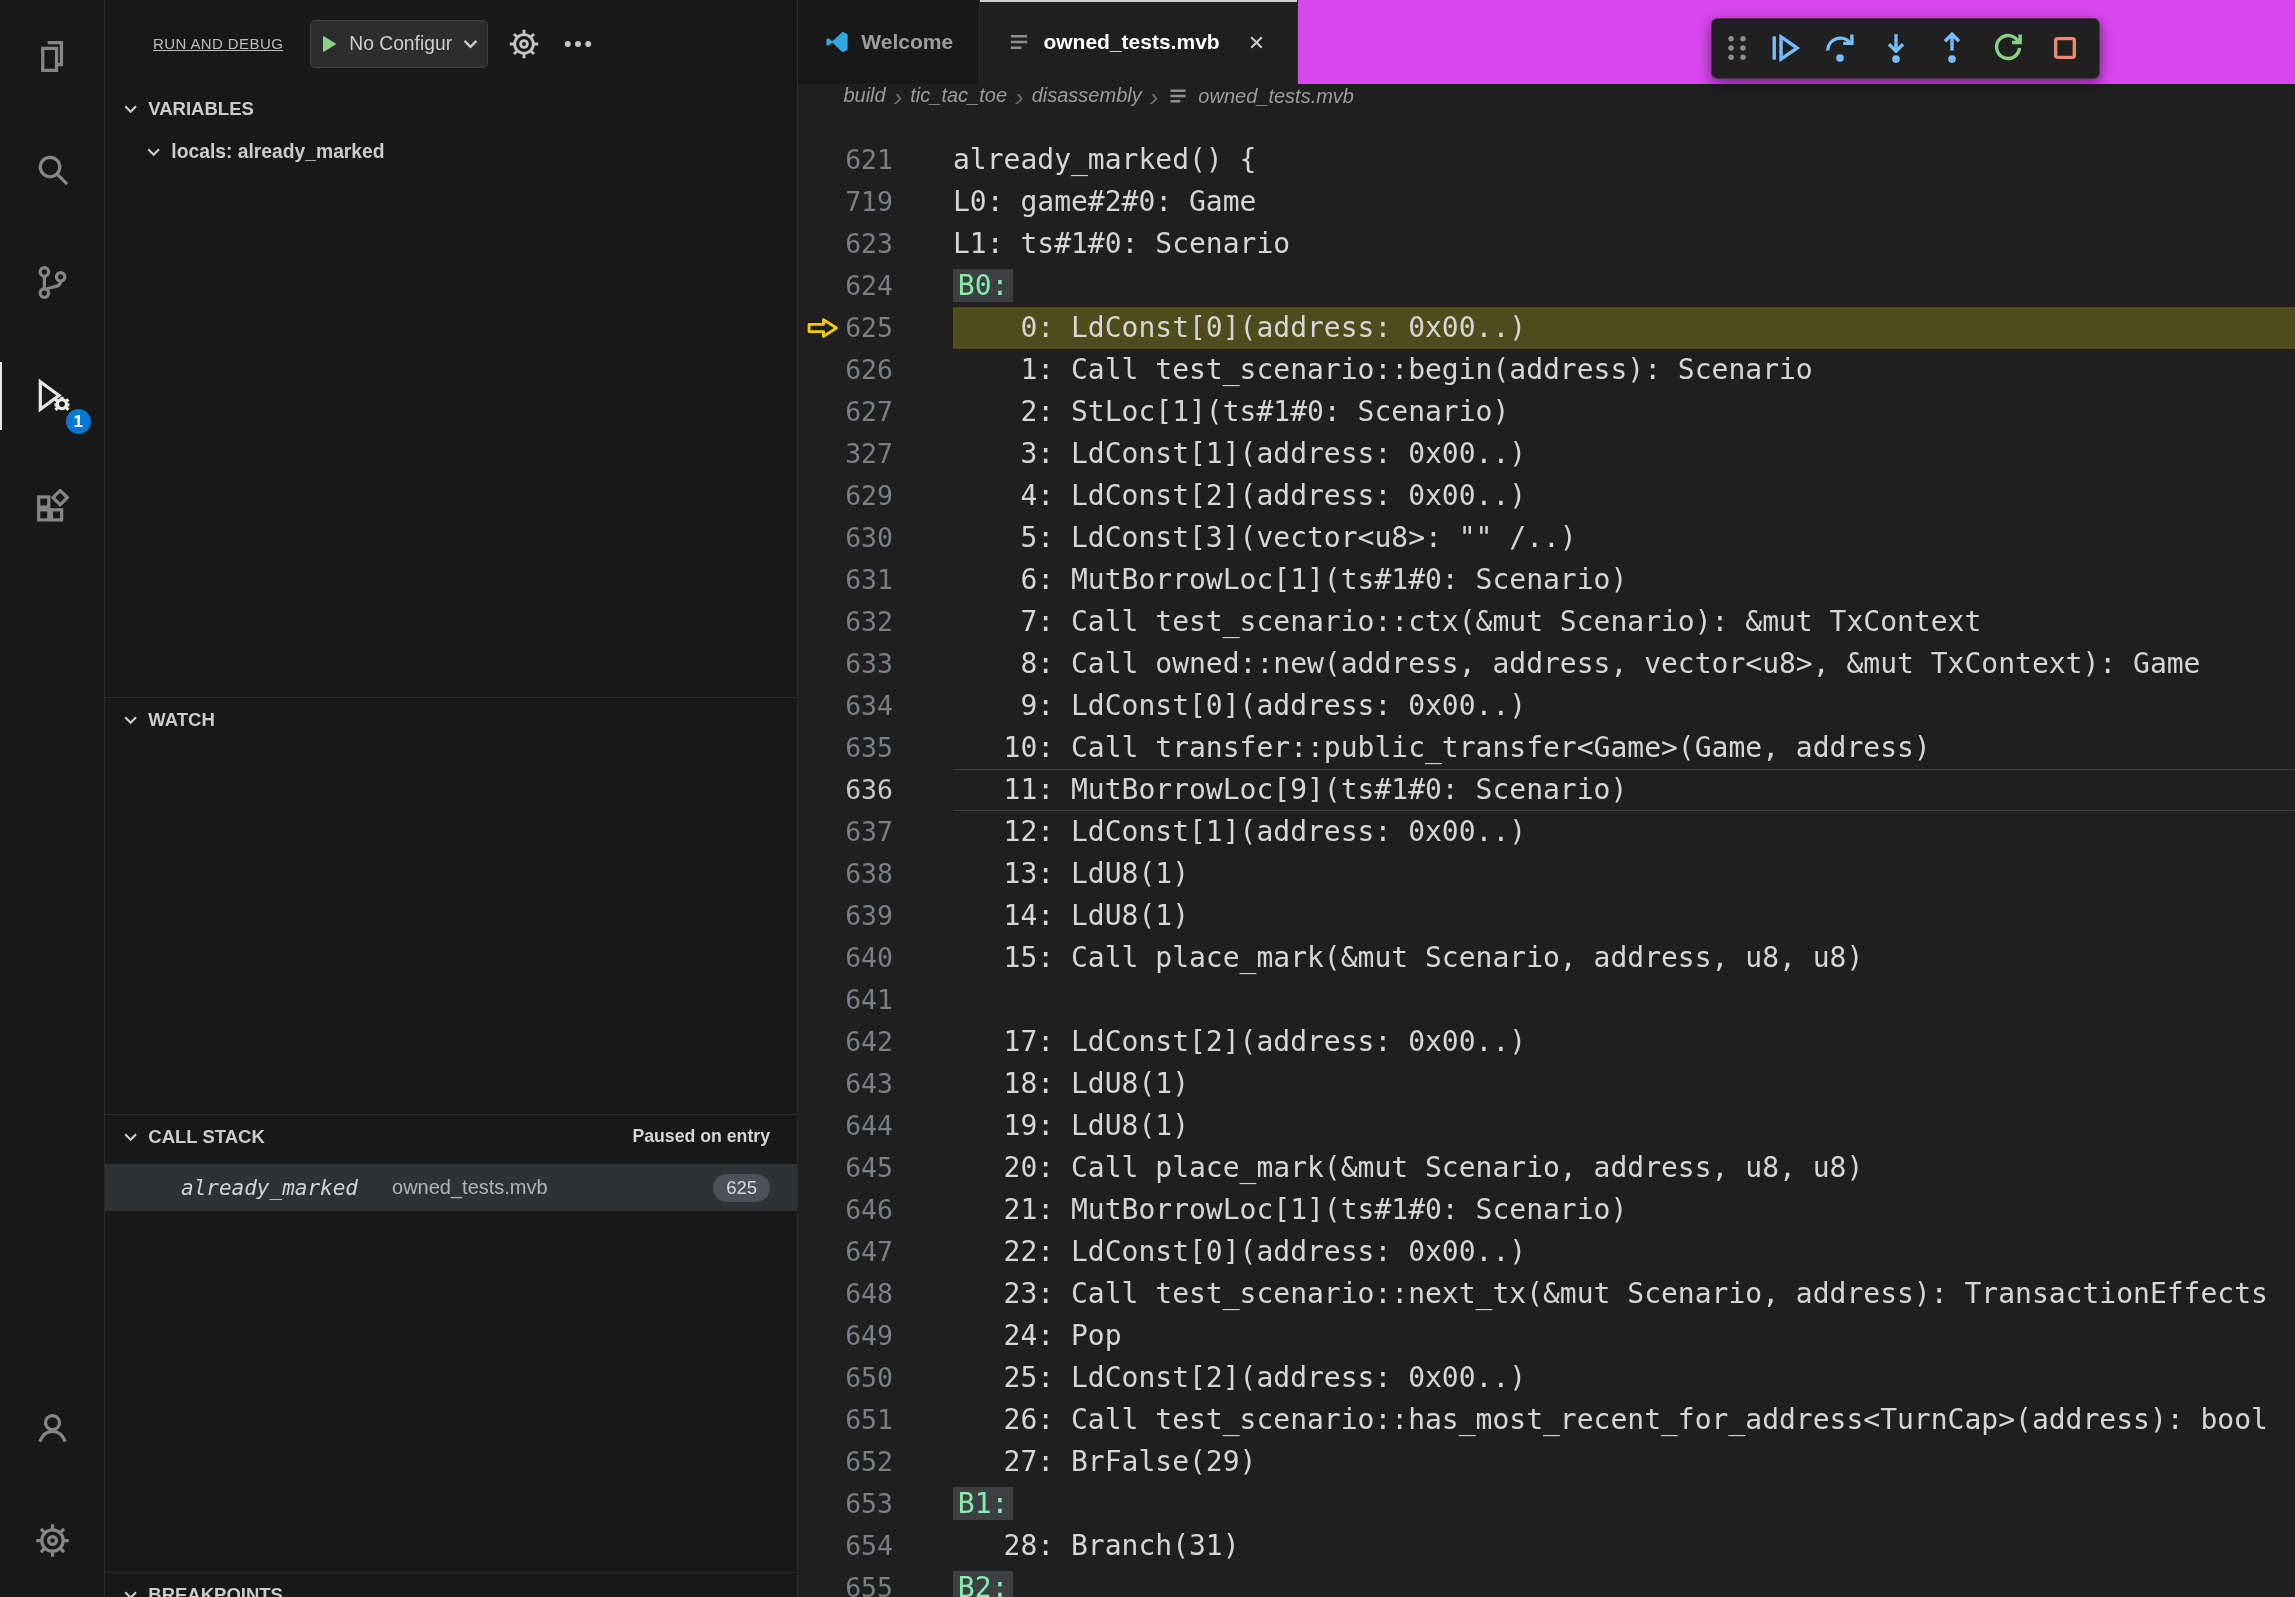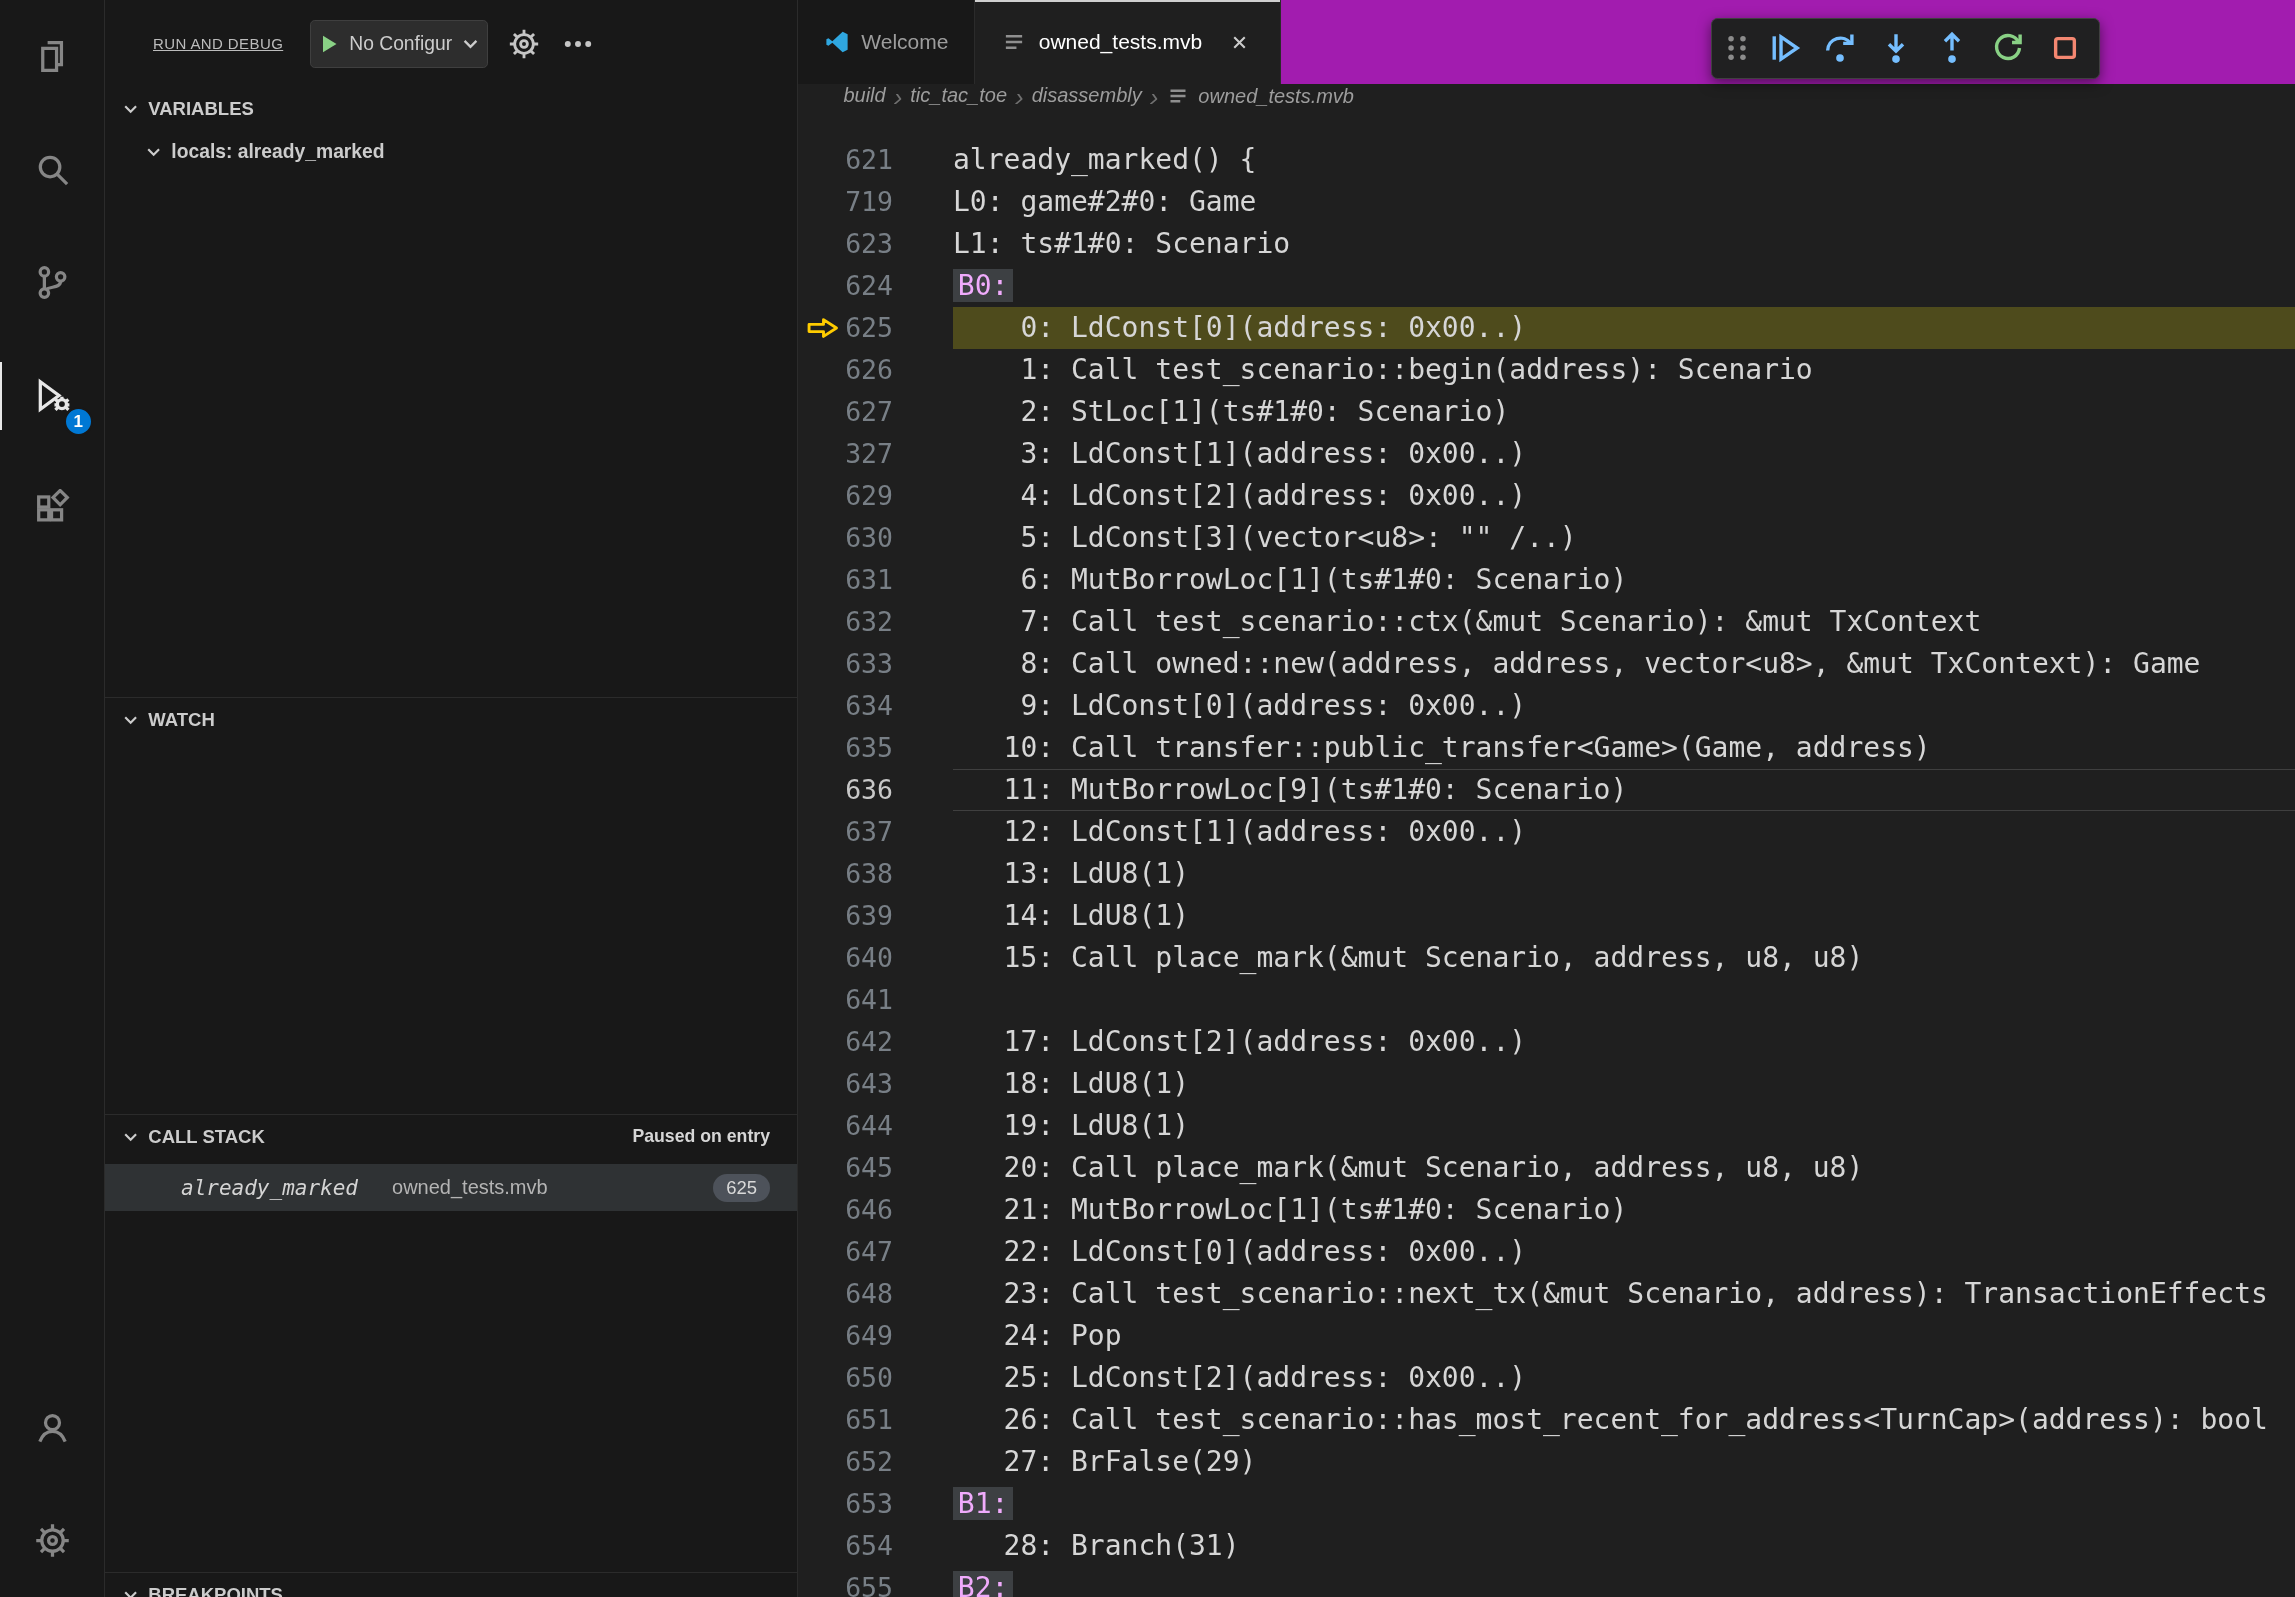--- a/index.html
+++ b/index.html
@@ -50,21 +50,21 @@
   .cs-status { margin-left:auto; margin-right:27px; font-size:17.7px; font-weight:700; color:#d6d6d6; }
   .frame-row { margin-top:6.4px; height:47px; background:#2f3234; display:flex; align-items:center;
                padding:0 27px 0 76px; cursor:pointer; }
   .frame-name { font-family:"DejaVu Sans Mono", monospace; font-style:italic; font-size:21px; color:#d4d4d4; }
   .frame-file { margin-left:34px; font-size:20px; color:#b4b4b4; }
   .frame-line-badge { margin-left:auto; background:#4d525a; border-radius:14.5px; padding:3.2px 13px;
                       font-size:18.5px; color:#d9d9d9; }
 
   
   .editor { flex:1; display:flex; flex-direction:column; background:#1f1f1f; position:relative; min-width:0; }
-  .tabbar { height:84px; flex:none; background:#a21caf; display:flex; }
+  .tabbar { height:84px; flex:none; background:#d946ef; display:flex;font-weight:bold; }
   .tab { display:flex; align-items:center; gap:11.3px; padding:0 26px; font-size:21px;
          border-right:0.8px solid #2b2b2b; cursor:pointer; position:relative; white-space:nowrap; }
   .tab.inactive { color:#9d9d9d; background:#181818; }
   .tab.active { color:#ffffff; background:#1f1f1f; }
   .tab.active::before { content:''; position:absolute; top:0; left:0; right:0; height:1.6px; background:#cfcfcf; }
   .tab-icon { display:flex; color:#8f8f8f; }
   .tab-icon svg { width:26px; height:26px; }
   .tab .close { margin-left:11.3px; width:29px; height:29px; border-radius:6.4px; display:flex;
                 align-items:center; justify-content:center; color:#cccccc; }
   .tab .close svg { width:21px; height:21px; }
@@ -79,21 +79,21 @@
   .code-area { flex:1; overflow:hidden; font-family:"DejaVu Sans Mono", monospace; font-size:28px; }
   .code-line { display:flex; height:42px; line-height:42px; }
   .gutter { flex:0 0 155px; position:relative; color:#787f86; text-align:right; padding-right:60px;
             font-size:26.5px; cursor:pointer; }
   .code-line.cursor .gutter { color:#c8c8c8; }
   .frame-marker { position:absolute; left:8px; top:8px; display:flex; }
   .frame-marker svg { width:35px; height:26px; }
   .code-text { flex:1; color:#d6d6d6; white-space:pre; cursor:text; }
   .code-line.current .code-text { background:#4e4b1c; }
   .code-line.cursor .code-text { border-top:0.8px solid #3f3f3f; border-bottom:0.8px solid #3f3f3f; line-height:40px; }
-  .block-label { background:#3d4043; color:#f0abfc; padding:0 4.8px; }
+  .block-label { background:#3d4043; color:#86efac; padding:0 4.8px; }
 
   .debug-toolbar { position:absolute; top:17.7px; right:195px; height:61px; z-index:10;
                    display:flex; align-items:center; gap:3.2px; padding:0 8px;
                    background:#202021; border:0.8px solid #404040; border-radius:6.4px;
                    box-shadow:0 4px 13px rgba(0,0,0,.5); }
   .dt-btn { width:53px; height:51px; display:flex; align-items:center; justify-content:center;
             border-radius:4.8px; cursor:pointer; }
   .dt-btn svg { width:34px; height:34px; }
   .dt-drag-handle { width:34px; color:#8c8c8c; cursor:grab; }
   .dt-continue, .dt-step-over, .dt-step-into, .dt-step-out { color:#75beff; }

